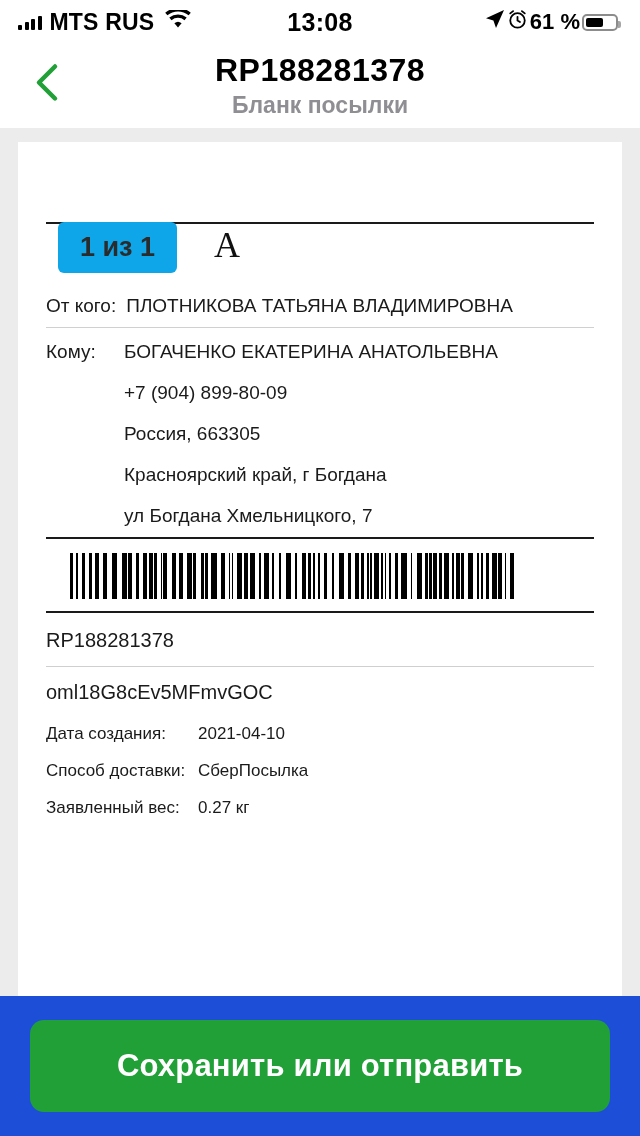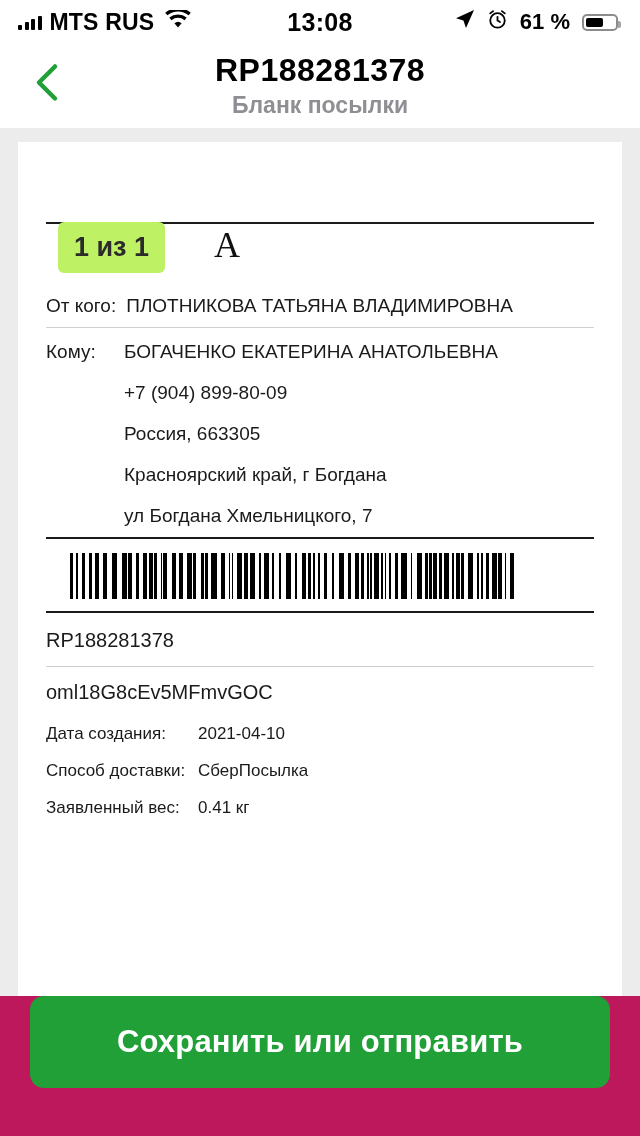--- a/index.html
+++ b/index.html
@@ -54,21 +54,21 @@
     left: 0; right: 0;
     text-align: center;
     font-size: 25px;
     font-weight: bold;
     letter-spacing: .3px;
   }
   .sb-right {
     margin-left: auto;
     display: flex;
     align-items: center;
-    gap: 12px;
+    gap: 2px;
     font-size: 22px;
     font-weight: 600;
   }
   .battery-shell {
     position: relative;
     width: 36px; height: 17px;
     border: 2px solid rgba(0,0,0,.45);
     border-radius: 5px;
     display: flex;
     align-items: center;
@@ -135,23 +135,23 @@
 
   .top-row {
     position: relative;
     height: 62px;
     margin-bottom: 2px;
   }
   .badge {
     position: absolute;
     left: 12px;
     top: 0;
-    background: #bef264;
+    background: #0ea5e9;
     border-radius: 6px;
-    padding: 10px 16px;
+    padding: 10px 22px;
     font-size: 27px;
     font-weight: bold;
     color: #2b2b2b;
     z-index: 2;
   }
   .letter-a {
     position: absolute;
     left: 168px;
     top: 2px;
     font-size: 36px;
@@ -216,22 +216,23 @@
     display: flex;
     font-size: 17px;
     color: #1a1a1a;
     padding: 8px 0 9px 0;
   }
   .meta-row .lbl { width: 152px; flex: 0 0 152px; }
 
   
   .footer {
     flex: 0 0 140px;
-    background: #be185d;
-    display: flex;
+    background: #1d4ed8;
+    display: flex;
+    align-items: center;
     justify-content: center;
     padding: 0 30px;
   }
   .cta {
     width: 100%;
     height: 92px;
     background: #21a038;
     border: none;
     border-radius: 14px;
     color: #fff;
@@ -485,21 +486,21 @@
       <div class="meta-row">
         <span class="lbl">Дата создания:</span>
         <span class="val">2021-04-10</span>
       </div>
       <div class="meta-row">
         <span class="lbl">Способ доставки:</span>
         <span class="val">СберПосылка</span>
       </div>
       <div class="meta-row">
         <span class="lbl">Заявленный вес:</span>
-        <span class="val">0.41 кг</span>
+        <span class="val">0.27 кг</span>
       </div>
 
     </div>
   </div>
 
   <div class="footer">
     <button class="cta">Сохранить или отправить</button>
   </div>
 
 </div>

